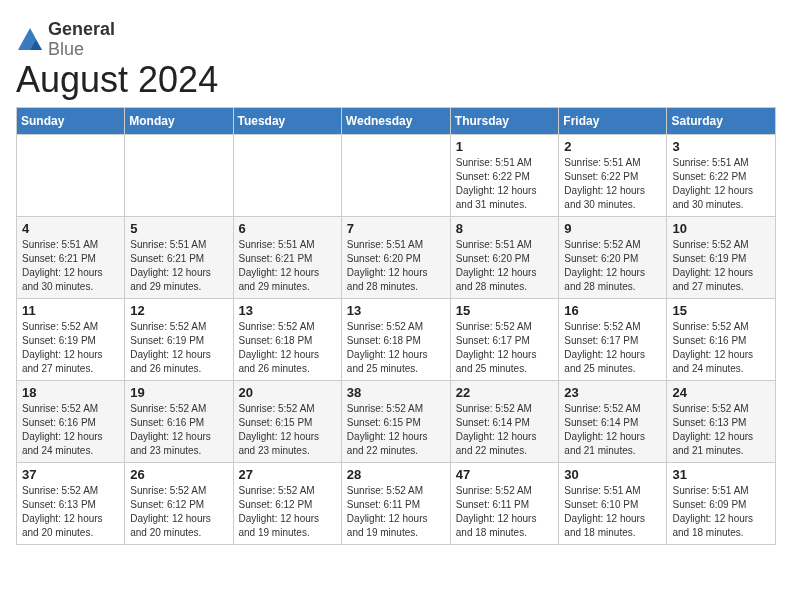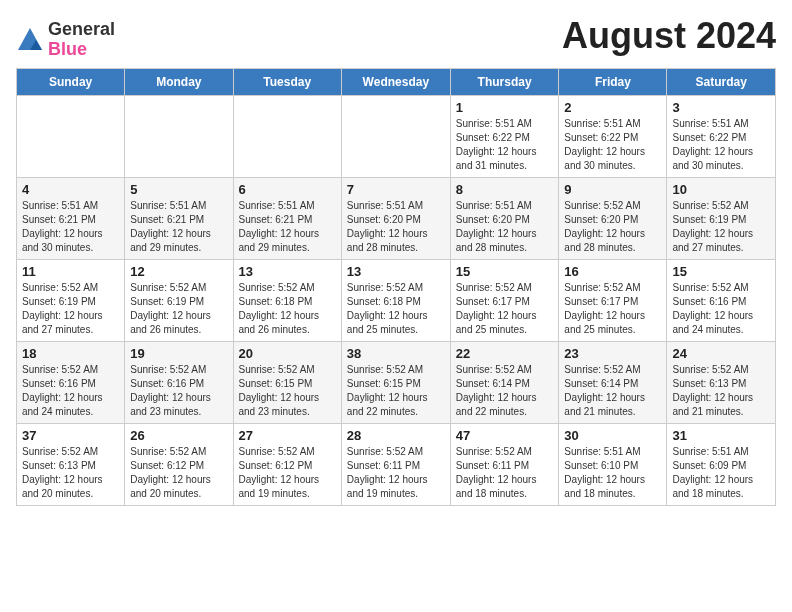--- a/index.html
+++ b/index.html
@@ -8,69 +8,70 @@
       background: #fff;
       width: 792px;
       min-height: 612px;
       padding: 16px;
     }
     .header {
       display: flex;
       align-items: flex-start;
       justify-content: space-between;
       margin-bottom: 8px;
+      flex-direction: column;
     }
     .logo {
       display: flex;
       align-items: center;
       margin-top: 4px;
     }
     .logo-text {
       display: flex;
       flex-direction: column;
       line-height: 1.1;
     }
     .logo-general {
       font-size: 18px;
       font-weight: bold;
       color: #333;
     }
     .logo-blue {
       font-size: 18px;
-      font-weight: bold;
-      color: #ec4899;
+      font-weight: normal;
+      color: #737373;
     }
     .logo-icon {
       width: 28px;
       height: 28px;
       margin-right: 4px;
     }
     .title-section {
       text-align: right;
     }
     .month-year {
       font-size: 36px;
-      font-weight: bold;
+      font-weight: normal;
       color: #222;
       line-height: 1.1;
     }
     .location {
       font-size: 15px;
       color: #444;
     }
     table {
       width: 100%;
       border-collapse: collapse;
       font-size: 11px;
     }
     thead tr th {
       background-color: #3a7abf;
       color: #fff;
       padding: 6px 4px;
-      text-align: center;
+      text-align: left;
       font-size: 12px;
       font-weight: bold;
       border: 1px solid #ccc;
     }
     tbody tr td {
       border: 1px solid #ccc;
       vertical-align: top;
       padding: 4px 5px;
       width: 110px;
       min-height: 80px;

